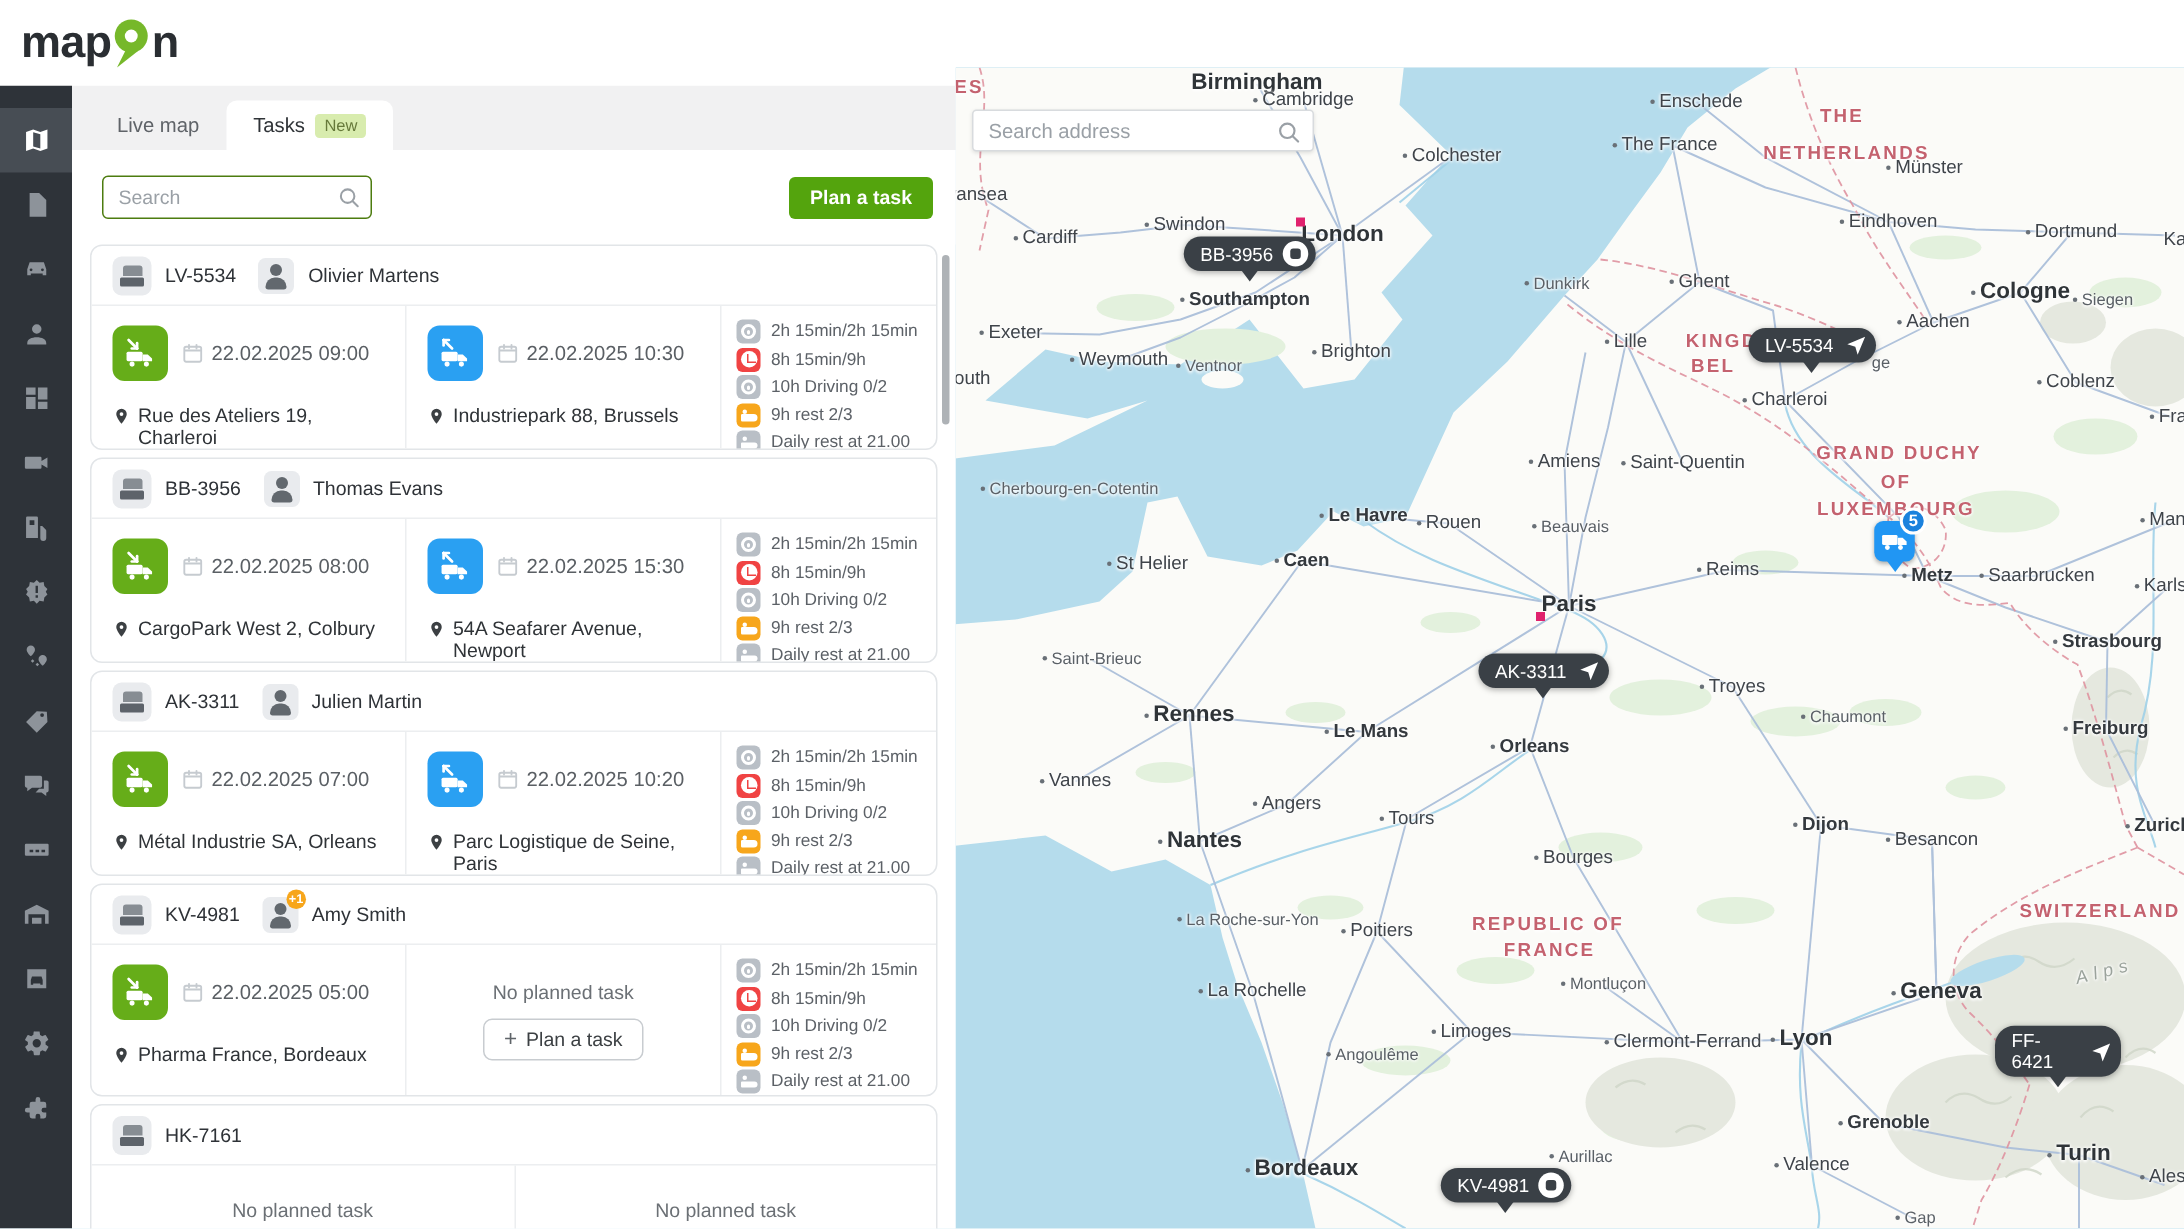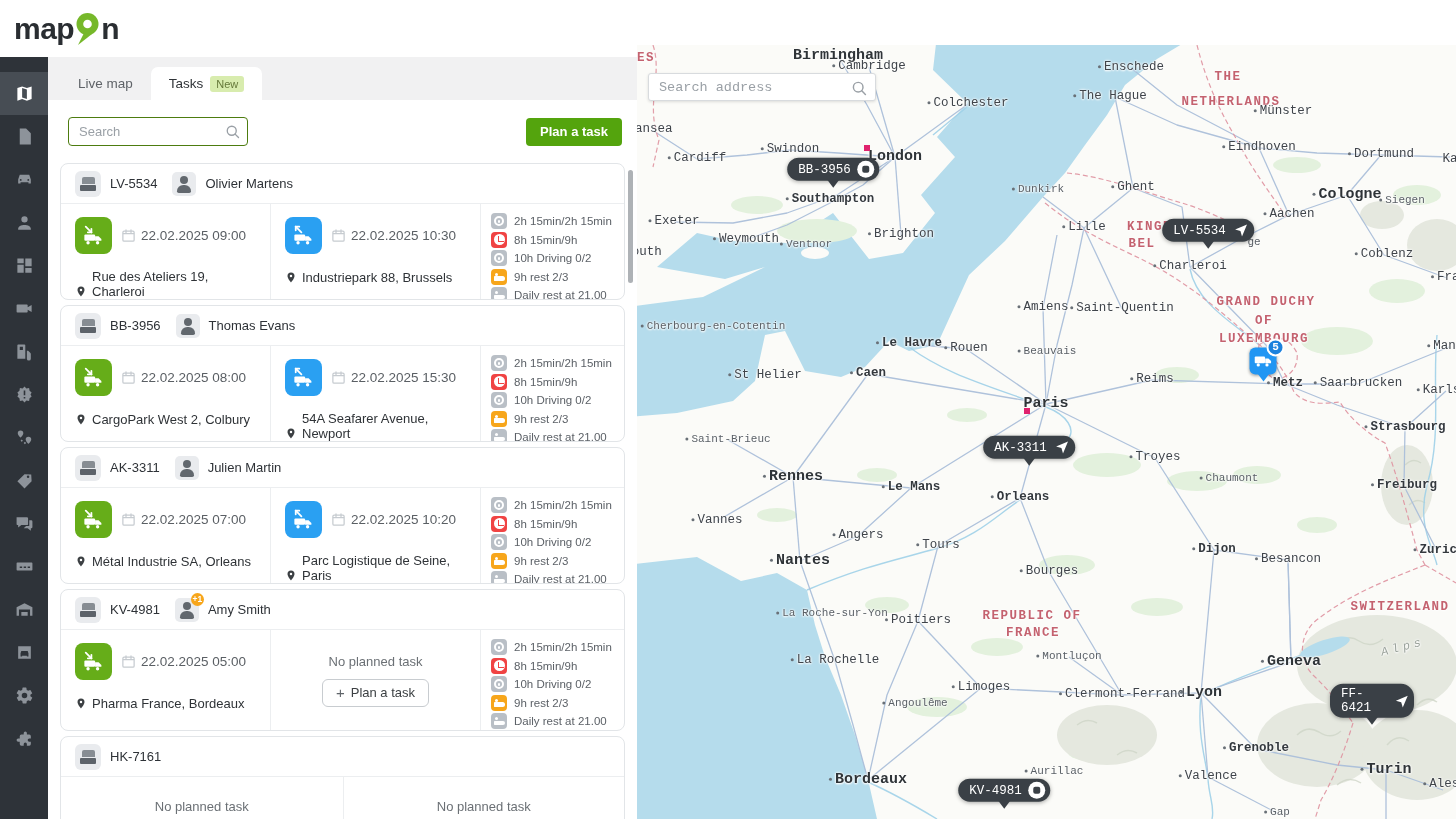--- a/index.html
+++ b/index.html
@@ -65,21 +65,21 @@
   .col.c2{width:210px;border-right:1px solid #eceef0;}
   .col.c3{flex:1;padding:8px 10px;}
   .col.half{width:50%;display:flex;flex-direction:column;align-items:center;justify-content:flex-start;padding-top:22px;}
   .col.half + .col.half{border-left:1px solid #eceef0;}
   .leg-top{display:flex;align-items:center;gap:9px;}
   .legicon{width:37px;height:37px;border-radius:8px;display:flex;align-items:center;
     justify-content:center;flex:none;}
   .legicon.pickup{background:var(--pickup_green,#66ad19);}
   .legicon.delivery{background:var(--blue,#2aa0f2);}
   .daterow{display:flex;align-items:center;gap:5px;font-size:13.5px;color:#5a5f64;}
-  .addr{display:flex;align-items:flex-end;gap:5px;margin-top:15px;font-size:13px;color:#2f3337;}
+  .addr{display:flex;align-items:flex-start;gap:5px;margin-top:15px;font-size:13px;color:#2f3337;}
   .addr svg{flex:none;margin-top:1px;}
   .stat{display:flex;align-items:center;gap:7px;height:18.5px;}
   .sic{width:16px;height:16px;border-radius:4px;position:relative;flex:none;}
   .sic.gray{background:var(--stat_gray,#b9bfc6);}
   .sic.red{background:var(--stat_red,#f04343);}
   .sic.amber{background:var(--stat_amber,#f7a61b);}
   .sic i{position:absolute;inset:0;display:block;}
   .sic i.tachograph::before{content:"";position:absolute;inset:3px;border:2px solid #fff;border-radius:50%;}
   .sic i.tachograph::after{content:"";position:absolute;left:6.8px;top:6.8px;width:2.5px;height:2.5px;
     background:#fff;border-radius:50%;}
@@ -96,21 +96,21 @@
     border-radius:6px;font-size:13px;color:#3c4043;cursor:pointer;display:flex;align-items:center;
     gap:6px;font-family:inherit;}
   .btn-outline b{font-weight:normal;font-size:15px;color:#5f6469;}
   .center-col{width:210px;border-right:1px solid #eceef0;display:flex;flex-direction:column;
     align-items:center;justify-content:center;}
   .scroll-thumb{position:absolute;right:4px;top:113px;width:5px;height:113px;background:#aeb2b6;
     border-radius:3px;cursor:pointer;}
 
   
   .map{position:absolute;left:637px;top:45px;width:819px;height:774px;overflow:hidden;
-    background:var(--water,#b5dcec);font-family:Liberation Mono, monospace;}
+    background:var(--water,#b5dcec);}
   .basemap{position:absolute;left:0;top:0;}
   .layer{position:absolute;inset:0;pointer-events:none;}
   .city{position:absolute;transform:translate(-50%,-55%);white-space:nowrap;color:#3f444a;
     font-size:12.5px;text-shadow:0 0 2px #fff,0 0 3px #fff,0 1px 2px #fff;}
   .city .cdot{display:none;width:3px;height:3px;border-radius:50%;background:#697077;
     margin-right:3px;vertical-align:2px;}
   .city.dot .cdot{display:inline-block;}
   .city.lg{font-size:15px;font-weight:bold;color:#2f3438;}
   .city.mdb{font-weight:bold;font-size:12.5px;color:#34393e;}
   .city.sm{font-size:11px;color:#5a6066;}
@@ -858,21 +858,21 @@
       </g>
       <ellipse cx="688" cy="602" rx="26" ry="7" fill="#b5dcec" transform="rotate(-18 688 602)"></ellipse>
     </svg>
 
     <div class="layer">
 
     <div class="city co" style="left: 9px; top: 14px;"><span class="cname">ES</span></div>
         <div class="city lg" style="left: 201px; top: 11px;"><span class="cname">Birmingham</span></div>
         <div class="city md dot" style="left: 232px; top: 22px;"><span class="cdot"></span><span class="cname">Cambridge</span></div>
         <div class="city md dot" style="left: 494px; top: 23px;"><span class="cdot"></span><span class="cname">Enschede</span></div>
-        <div class="city md dot" style="left: 473px; top: 52px;"><span class="cdot"></span><span class="cname">The Hague</span></div>
+        <div class="city md dot" style="left: 473px; top: 52px;"><span class="cdot"></span><span class="cname">The France</span></div>
         <div class="city co" style="left: 591px; top: 33px;"><span class="cname">THE</span></div>
         <div class="city co" style="left: 594px; top: 58px;"><span class="cname">NETHERLANDS</span></div>
         <div class="city md dot" style="left: 646px; top: 67px;"><span class="cdot"></span><span class="cname">Münster</span></div>
         <div class="city md dot" style="left: 331px; top: 59px;"><span class="cdot"></span><span class="cname">Colchester</span></div>
         <div class="city md" style="left: 13px; top: 85px;"><span class="cname">wansea</span></div>
         <div class="city md dot" style="left: 60px; top: 114px;"><span class="cdot"></span><span class="cname">Cardiff</span></div>
         <div class="city md dot" style="left: 153px; top: 105px;"><span class="cdot"></span><span class="cname">Swindon</span></div>
         <div class="city lg" style="left: 258px; top: 112px;"><span class="cname">London</span></div>
         <div class="city md dot" style="left: 622px; top: 103px;"><span class="cdot"></span><span class="cname">Eindhoven</span></div>
         <div class="city md dot" style="left: 744px; top: 110px;"><span class="cdot"></span><span class="cname">Dortmund</span></div>

